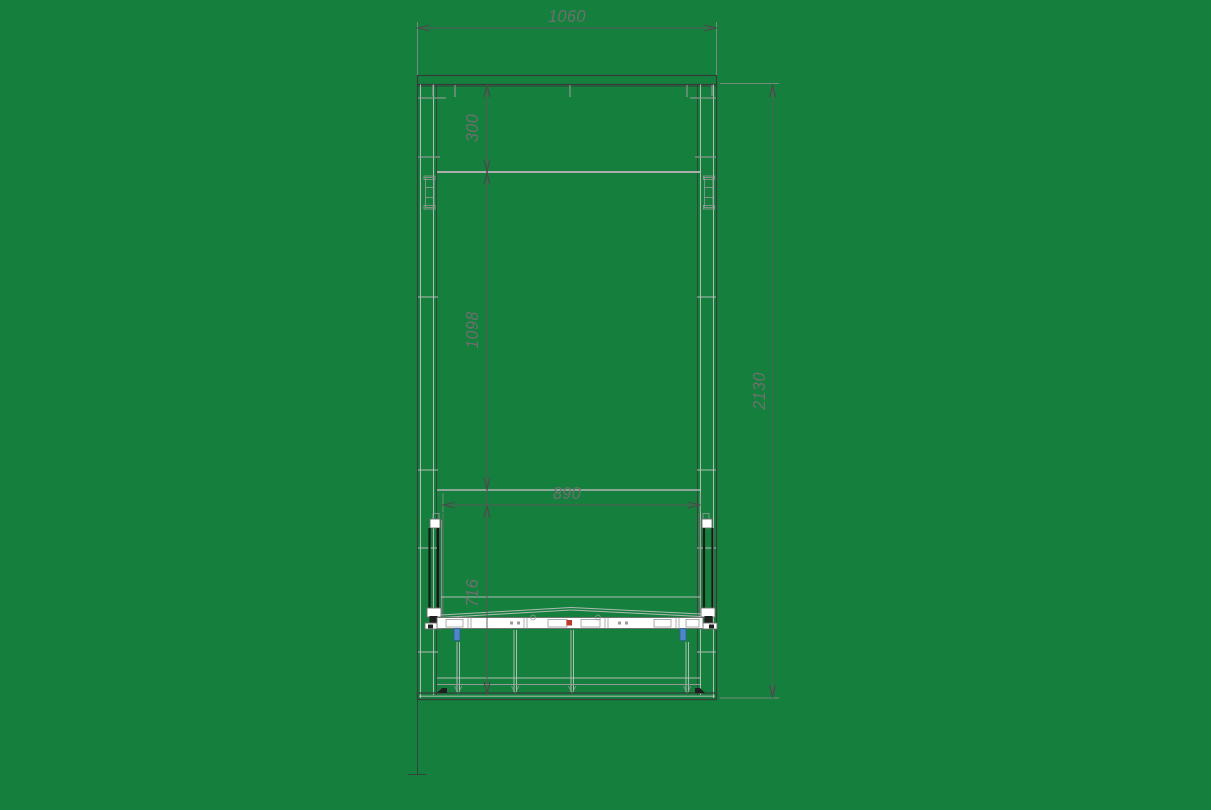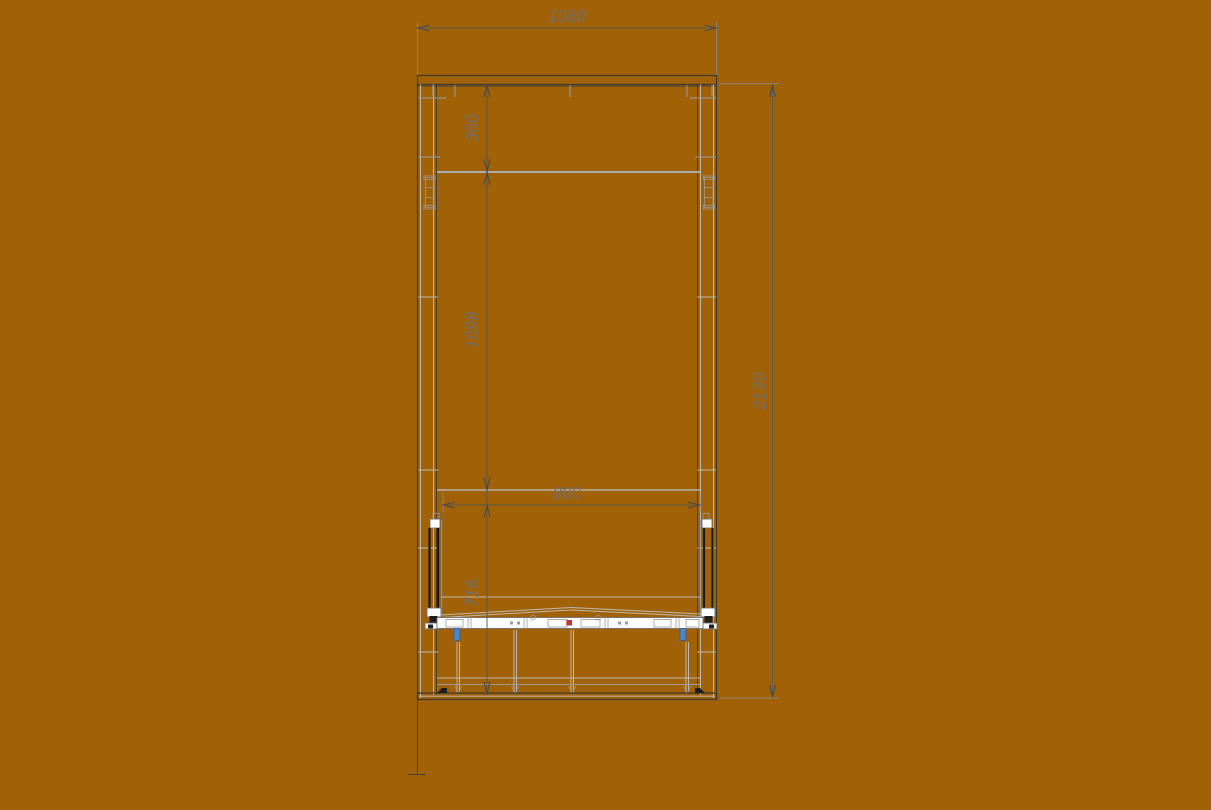--- a/index.html
+++ b/index.html
@@ -1,17 +1,17 @@
 <!DOCTYPE html>
 <html><head>
 <meta charset="utf-8">
 <title>drawing</title>
 <style>
   html,body{margin:0;padding:0;background:#ffffff;}
-  .stage{position:relative;width:1211px;height:810px;background:#a16207;overflow:hidden;
+  .stage{position:relative;width:1211px;height:810px;background:#15803d;overflow:hidden;
          font-family:"Liberation Sans", sans-serif;}
   svg{display:block;}
   .ln1{stroke:#3a3a3a;stroke-width:1.2;fill:none;}
   .ln1t{stroke:#3a3a3a;stroke-width:0.9;fill:none;}
   .lnb{stroke:#181818;stroke-width:2.2;fill:none;}
   .ln2{stroke:#9a9a9a;stroke-width:1.1;fill:none;}
   .ln3{stroke:#c2c2c2;stroke-width:0.9;fill:none;}
   .lnm{stroke:#6e6e6e;stroke-width:1;fill:none;}
   .dim{stroke:#5a5a5a;stroke-width:0.95;fill:none;}
   .ext{stroke:#8a8a8a;stroke-width:0.85;fill:none;}

